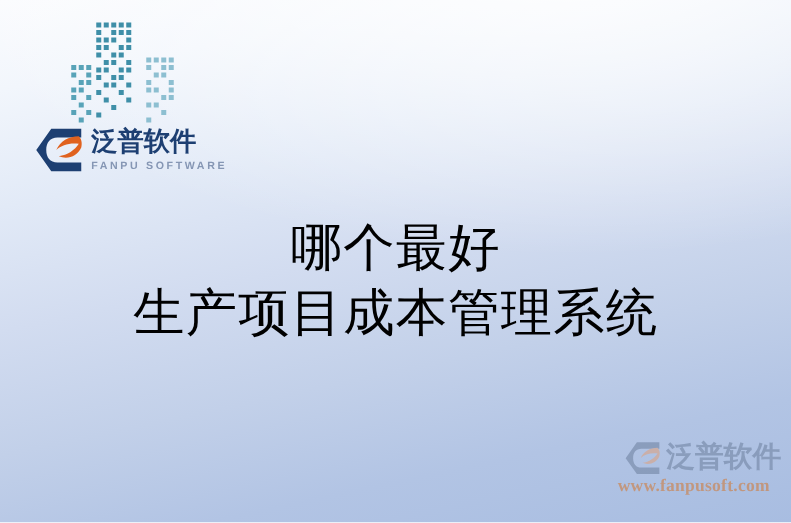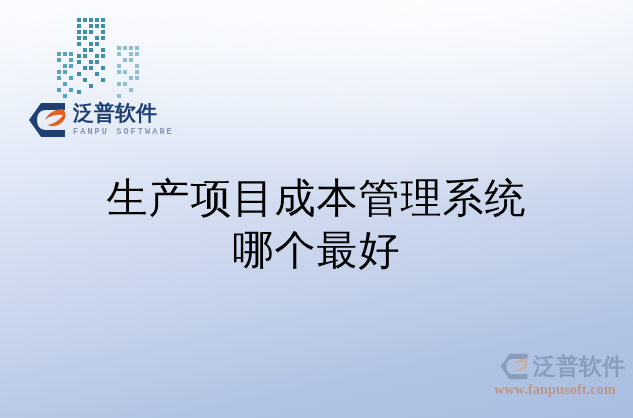--- a/index.html
+++ b/index.html
@@ -53,21 +53,21 @@
   #logo-cn {
     font-family: "DejaVu Sans", sans-serif;
     font-size: 21px;
     font-weight: 700;
     color: #1d3f72;
     letter-spacing: 0px;
     white-space: nowrap;
   }
   #logo-en {
     margin-top: 4px;
-    font-family: Liberation Mono, monospace;
+    font-family: Liberation Sans, sans-serif;
     font-size: 8.5px;
     font-weight: 700;
     color: #8596b4;
     letter-spacing: 2.1px;
     white-space: nowrap;
   }
 
   
   #title {
     position: absolute;
@@ -220,22 +220,22 @@
         <path d="M36 8 C28 8 21 12 18 19 C22 15 29 13 36 14 C33 19 27 23 20 24 C27 27 35 24 38 17 C39 13 38 10 36 8 Z" fill="#e0621f"></path>
       </svg>
     </span>
     <span id="logo-words">
       <span id="logo-cn">泛普软件</span>
       <span id="logo-en">FANPU SOFTWARE</span>
     </span>
   </div>
 
   <div id="title">
+    <span class="tline">哪个最好</span>
     <span class="tline">生产项目成本管理系统</span>
-    <span class="tline">哪个最好</span>
   </div>
 
   <div id="watermark">
     <div id="wm-row">
       <span id="wm-mark">
         <svg viewBox="0 0 40 38" xmlns="http://www.w3.org/2000/svg" aria-hidden="true">
           <path d="M14 2 L38 2 L38 9 L19 9 C13 9 10 13 10 19 C10 25 13 29 19 29 L38 29 L38 36 L14 36 L2 19 Z" fill="#6c7f9e"></path>
           <path d="M36 8 C28 8 21 12 18 19 C22 15 29 13 36 14 C33 19 27 23 20 24 C27 27 35 24 38 17 C39 13 38 10 36 8 Z" fill="#e0a07a"></path>
         </svg>
       </span>

